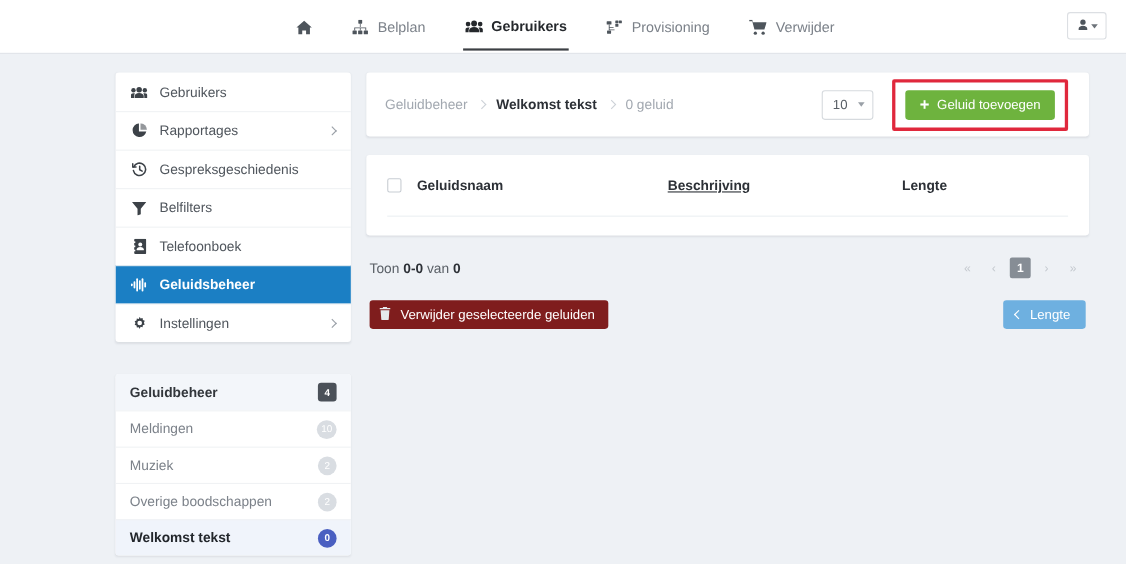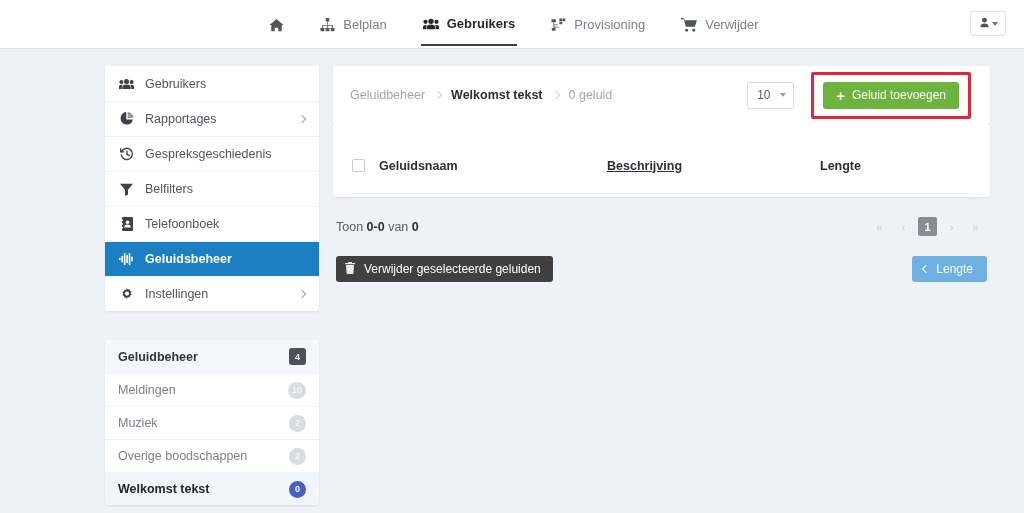--- a/index.html
+++ b/index.html
@@ -189,21 +189,21 @@
     border-radius: 3px;
     height: 27px;
     padding: 0 13px;
     font-size: 12px;
     font-family: inherit;
     display: flex; align-items: center; gap: 7px;
     cursor: pointer;
   }
   .plus { font-size: 15px; line-height: 1; font-weight: bold; }
 
-  .table-card { padding: 14px 19px; height: 73px; }
+  .table-card { margin-top: 17px; padding: 0 19px; height: 73px; }
   .thead {
     display: flex;
     align-items: center;
     height: 56px;
     border-bottom: 1px solid #eceff2;
     font-size: 12.5px;
     font-weight: bold;
     color: #2c3036;
   }
   .chk {
@@ -239,21 +239,21 @@
   .pg.cur { background: #868d95; color: #fff; border-radius: 2px; font-weight: bold; }
 
   .action-row {
     margin-top: 20px;
     display: flex;
     align-items: center;
     justify-content: space-between;
     padding: 0 3px;
   }
   .btn-gray {
-    background: #404040;
+    background: #7f1d1d;
     color: #fff;
     border: none; border-radius: 3px;
     height: 26px;
     padding: 0 12px 0 9px;
     font-size: 12px;
     font-family: inherit;
     display: flex; align-items: center; gap: 9px;
     cursor: pointer;
   }
   .btn-blue {

